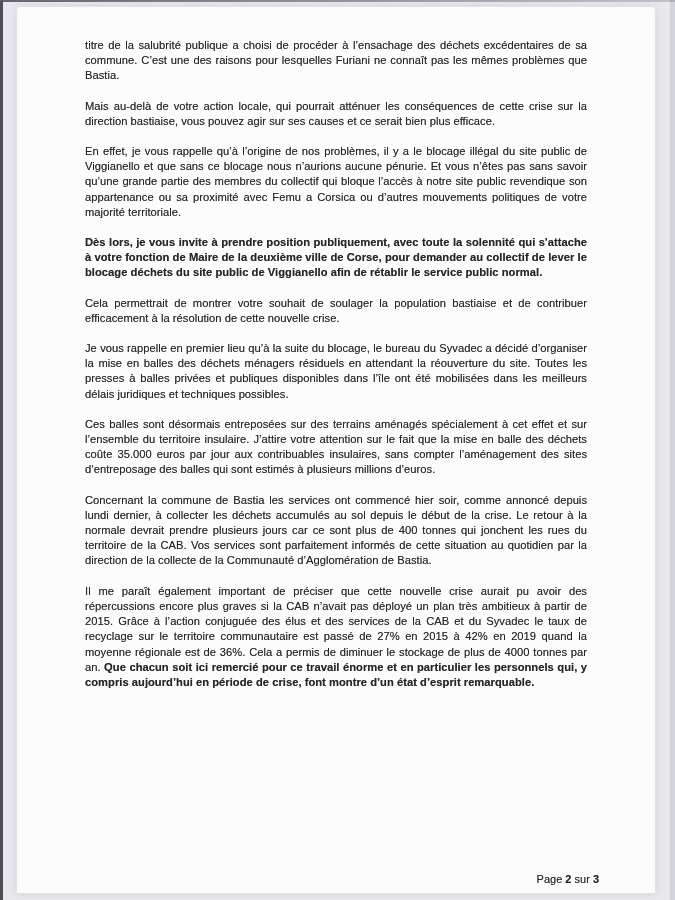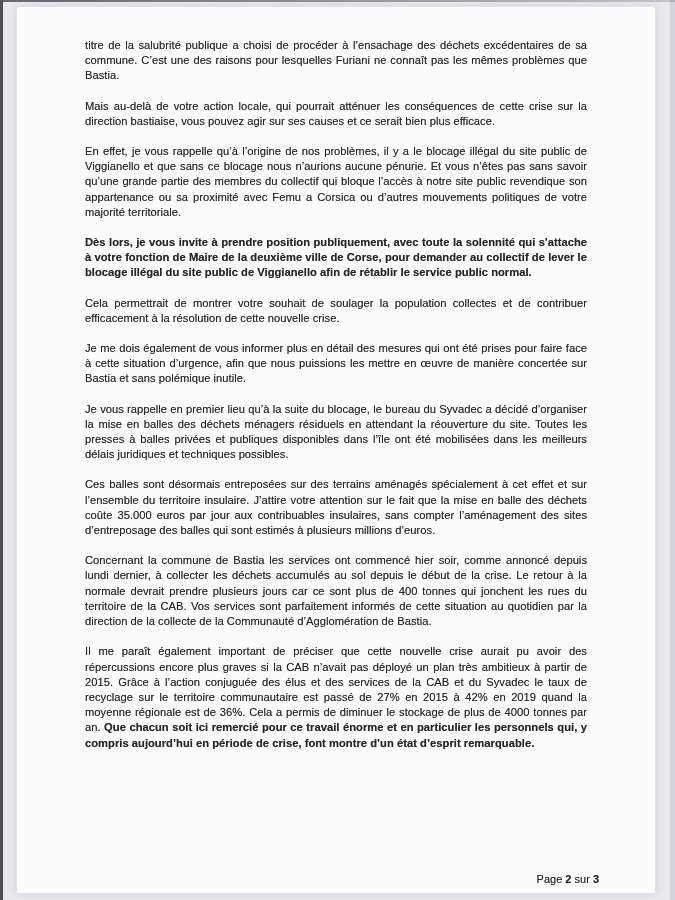--- a/index.html
+++ b/index.html
@@ -81,22 +81,21 @@
 
 <div class="edge-left"></div>
 <div class="edge-top"></div>
 <div class="edge-right"></div>
 
 <div class="page">
   <main class="letter-body" id="letter-body">
       <p class="para"><span>titre de la salubrité publique a choisi de procéder à l’ensachage des déchets excédentaires de sa commune. C’est une des raisons pour lesquelles Furiani ne connaît pas les mêmes problèmes que Bastia.</span></p>
       <p class="para"><span>Mais au-delà de votre action locale, qui pourrait atténuer les conséquences de cette crise sur la direction bastiaise, vous pouvez agir sur ses causes et ce serait bien plus efficace.</span></p>
       <p class="para"><span>En effet, je vous rappelle qu’à l’origine de nos problèmes, il y a le blocage illégal du site public de Viggianello et que sans ce blocage nous n’aurions aucune pénurie. Et vous n’êtes pas sans savoir qu’une grande partie des membres du collectif qui bloque l’accès à notre site public revendique son appartenance ou sa proximité avec Femu a Corsica ou d’autres mouvements politiques de votre majorité territoriale.</span></p>
-      <p class="para"><span class="b">Dès lors, je vous invite à prendre position publiquement, avec toute la solennité qui s'attache à votre fonction de Maire de la deuxième ville de Corse, pour demander au collectif de lever le blocage illégal du site public de Viggianello afin de rétablir le service public normal.</span></p>
-      <p class="para"><span>Cela permettrait de montrer votre souhait de soulager la population collectes et de contribuer efficacement à la résolution de cette nouvelle crise.</span></p>
-      <p class="para"><span>Je me dois également de vous informer plus en détail des mesures qui ont été prises pour faire face à cette situation d’urgence, afin que nous puissions les mettre en œuvre de manière concertée sur Bastia et sans polémique inutile.</span></p>
+      <p class="para"><span class="b">Dès lors, je vous invite à prendre position publiquement, avec toute la solennité qui s'attache à votre fonction de Maire de la deuxième ville de Corse, pour demander au collectif de lever le blocage déchets du site public de Viggianello afin de rétablir le service public normal.</span></p>
+      <p class="para"><span>Cela permettrait de montrer votre souhait de soulager la population bastiaise et de contribuer efficacement à la résolution de cette nouvelle crise.</span></p>
       <p class="para"><span>Je vous rappelle en premier lieu qu’à la suite du blocage, le bureau du Syvadec a décidé d’organiser la mise en balles des déchets ménagers résiduels en attendant la réouverture du site. Toutes les presses à balles privées et publiques disponibles dans l’île ont été mobilisées dans les meilleurs délais juridiques et techniques possibles.</span></p>
       <p class="para"><span>Ces balles sont désormais entreposées sur des terrains aménagés spécialement à cet effet et sur l’ensemble du territoire insulaire. J’attire votre attention sur le fait que la mise en balle des déchets coûte 35.000 euros par jour aux contribuables insulaires, sans compter l’aménagement des sites d’entreposage des balles qui sont estimés à plusieurs millions d’euros.</span></p>
       <p class="para"><span>Concernant la commune de Bastia les services ont commencé hier soir, comme annoncé depuis lundi dernier, à collecter les déchets accumulés au sol depuis le début de la crise. Le retour à la normale devrait prendre plusieurs jours car ce sont plus de 400 tonnes qui jonchent les rues du territoire de la CAB. Vos services sont parfaitement informés de cette situation au quotidien par la direction de la collecte de la Communauté d’Agglomération de Bastia.</span></p>
       <p class="para"><span>Il me paraît également important de préciser que cette nouvelle crise aurait pu avoir des répercussions encore plus graves si la CAB n’avait pas déployé un plan très ambitieux à partir de 2015. Grâce à l’action conjuguée des élus et des services de la CAB et du Syvadec le taux de recyclage sur le territoire communautaire est passé de 27% en 2015 à 42% en 2019 quand la moyenne régionale est de 36%. Cela a permis de diminuer le stockage de plus de 4000 tonnes par an.  </span><span class="b">Que chacun soit ici remercié pour ce travail énorme et en particulier les personnels qui, y compris aujourd’hui en période de crise, font montre d’un état d’esprit remarquable.</span></p>
     </main>
   <footer class="page-footer" id="page-footer"><span>Page </span><span class="b">2</span><span> sur </span><span class="b">3</span></footer>
 </div>
 
 </body></html>

